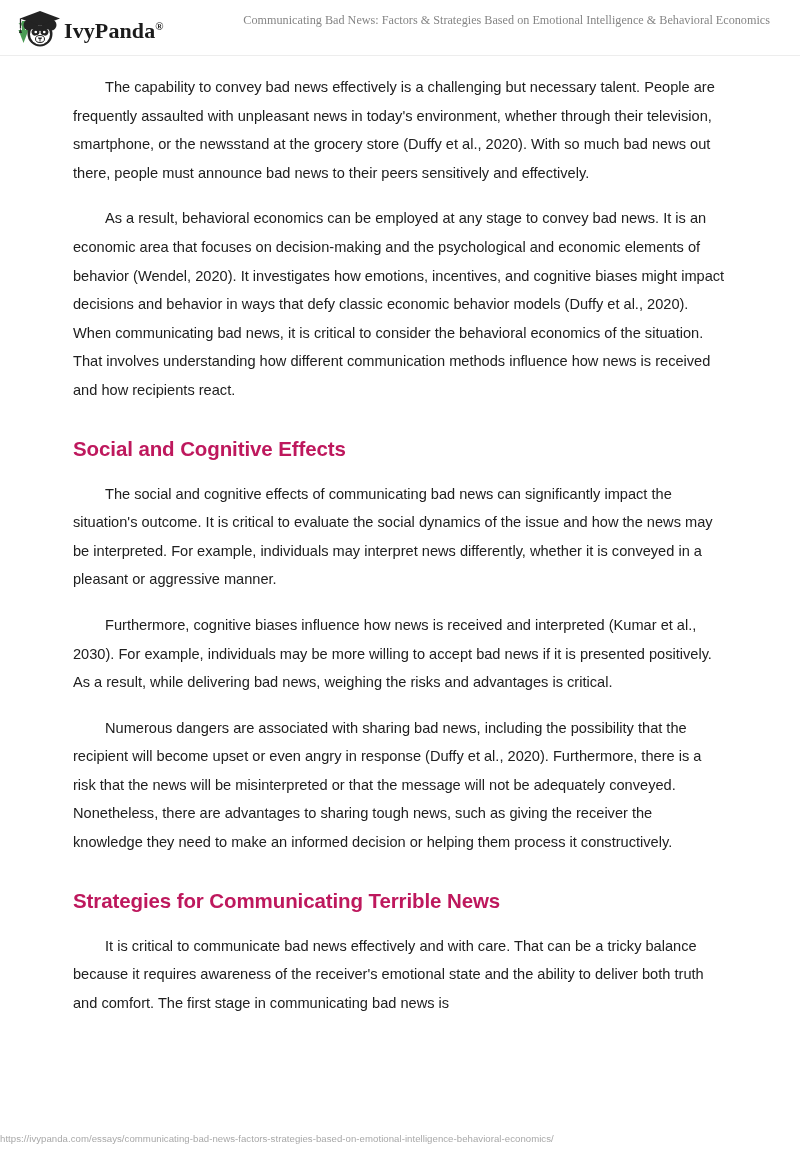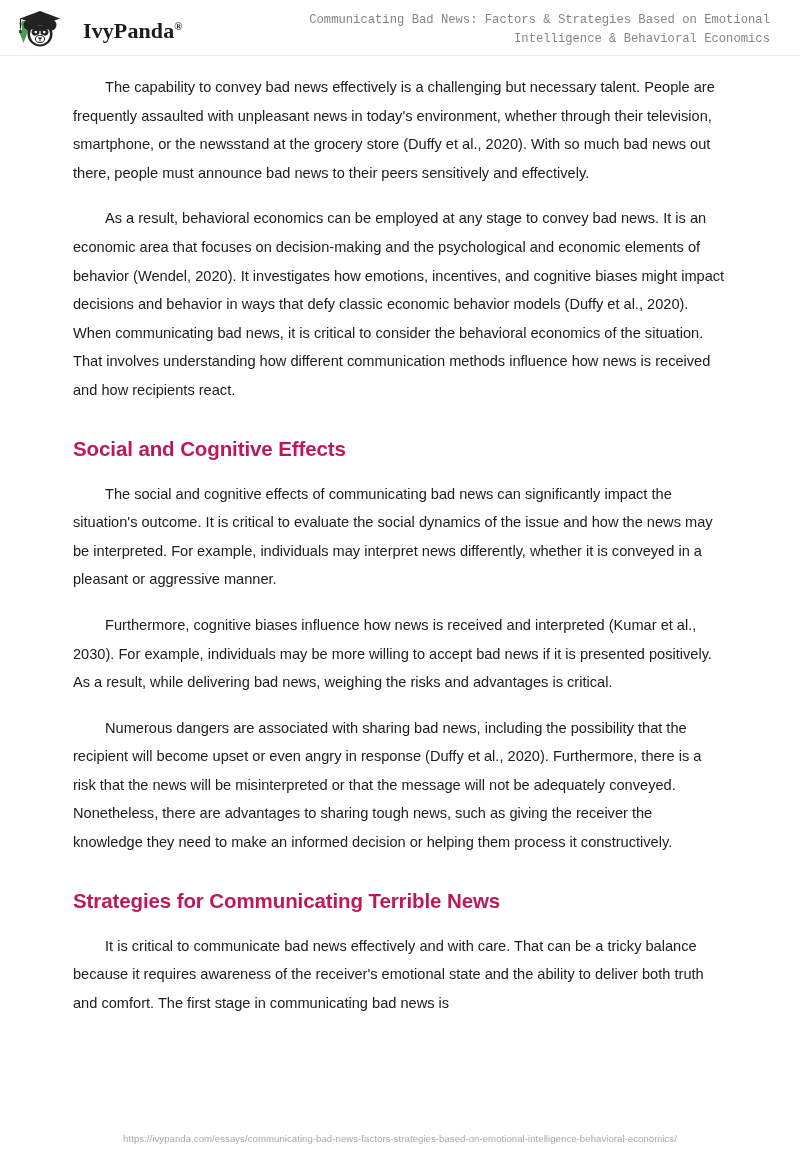--- a/index.html
+++ b/index.html
@@ -25,21 +25,21 @@
     height: 56px;
     box-sizing: border-box;
     display: flex;
     align-items: flex-start;
     border-bottom: 1px solid #ededed;
   }
 
   .brand {
     display: flex;
     align-items: center;
-    gap: 23px;
+    gap: 4px;
     padding-left: 14px;
     padding-top: 8px;
     flex: 0 0 auto;
   }
   .brand-logo {
     width: 46px;
     height: 44px;
     display: block;
   }
   .brand-name {
@@ -60,21 +60,21 @@
 
   .header-title {
     flex: 1 1 auto;
     text-align: right;
     padding-right: 30px;
     padding-top: 11px;
     padding-left: 40px;
     font-size: 12.2px;
     line-height: 19px;
     color: #858585;
-    font-family: Liberation Mono, monospace;
+    font-family: Liberation Serif, serif;
   }
 
   
   .doc-body {
     position: absolute;
     top: 56px;
     left: 0;
     width: 800px;
   }
   .content {
@@ -121,21 +121,21 @@
 
   
   .page-footer {
     position: absolute;
     bottom: 0;
     left: 0;
     width: 800px;
     height: 44px;
     display: flex;
     align-items: center;
-    justify-content: center;
+    justify-content: flex-start;
   }
   .footer-url {
     font-size: 9.6px;
     color: #a8a8a8;
     letter-spacing: 0.05px;
     white-space: nowrap;
     text-decoration: none;
   }
 </style>
 </head>

